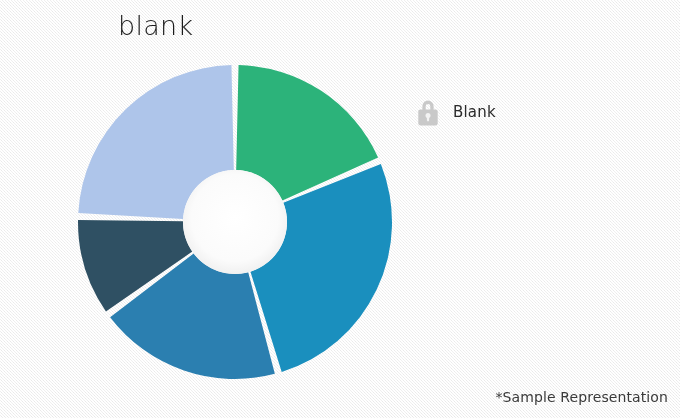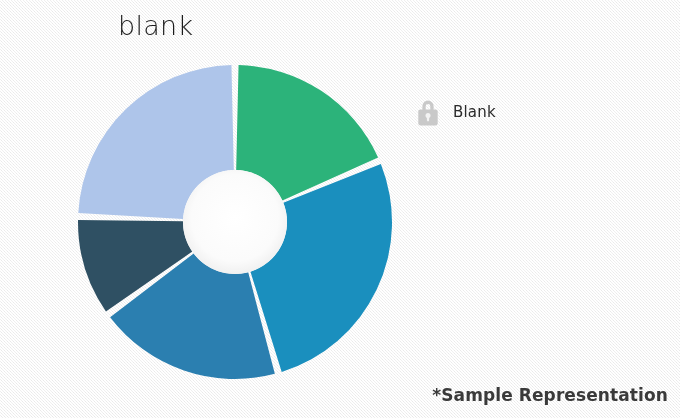--- a/index.html
+++ b/index.html
@@ -81,22 +81,22 @@
     color: #2a2a2a;
     font-family: "DejaVu Sans", sans-serif;
     letter-spacing: 0.2px;
     white-space: nowrap;
   }
 
   #footnote {
     position: absolute;
     right: 12px;
     bottom: 13px;
-    font-size: 17px;
-    font-weight: bold;
+    font-size: 14px;
+    font-weight: normal;
     color: #3a3a3a;
     font-family: "DejaVu Sans", sans-serif;
     letter-spacing: 0.1px;
     white-space: nowrap;
     margin-left: 18px;
   }
 </style>
 </head>
 <body>
 

